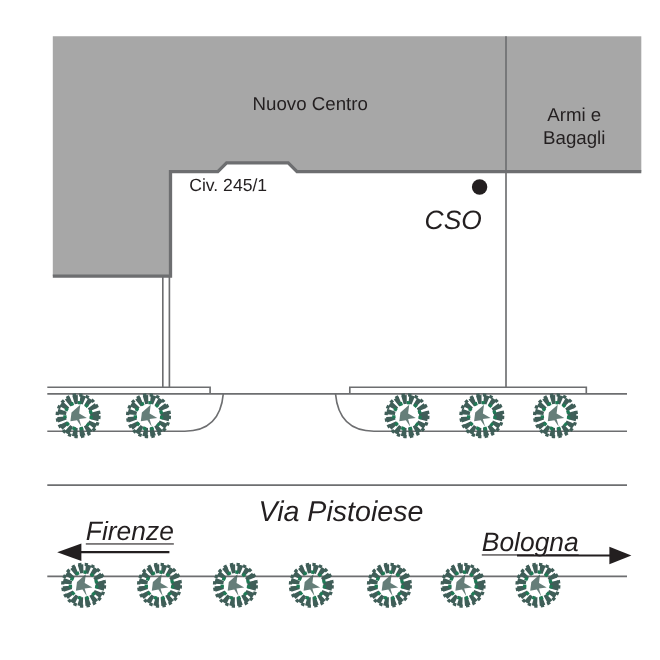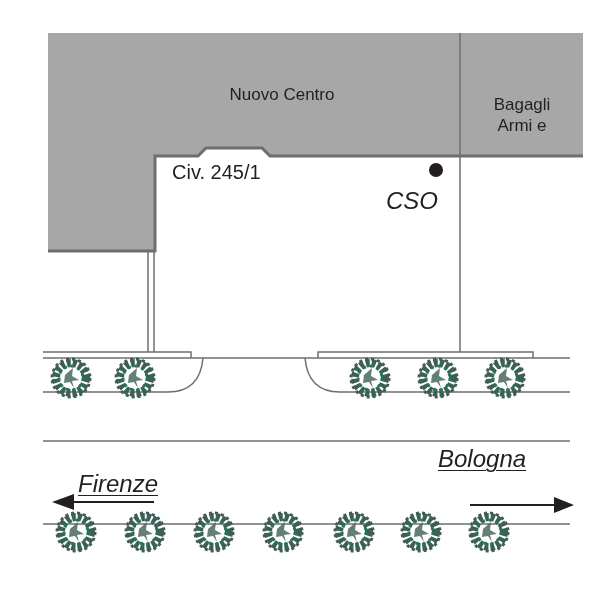--- a/index.html
+++ b/index.html
@@ -1,20 +1,20 @@
 <!DOCTYPE html>
 <html><head>
 <meta charset="utf-8">
 <style>
   html, body { margin:0; padding:0; background:#ffffff; }
   body { width:600px; height:600px; position:relative; overflow:hidden; font-family:"Liberation Sans", sans-serif; }
   svg { position:absolute; left:0; top:0; }
   .lbl { position:absolute; color:#231f20; font-family:"Liberation Sans", sans-serif; white-space:nowrap; }
   .bld { font-size:17px; text-align:center; line-height:21px; }
-  .civ { font-size:20px; }
+  .civ { font-size:16px; }
   .cso { font-size:24px; font-style:italic; }
   .road { font-size:26px; font-style:italic; text-align:center; line-height:30px; }
   .dir { font-size:24px; font-style:italic; text-decoration:underline; text-decoration-thickness:1px; text-underline-offset:3px;text-align:center; }
 </style>
 </head>
 <body>
 
 <svg width="600" height="600" viewBox="0 0 600 600">
   <defs>
     <g id="tree">
@@ -72,22 +72,23 @@
     <use href="#tree" x="354" y="532"></use>
     <use href="#tree" x="421" y="532"></use>
     <use href="#tree" x="489" y="532"></use>
   </g>
 </svg>
 
 <div class="lbl bld" style="left:202px; top:84px; width:160px;">
   <div>Nuovo Centro</div>
 </div>
 <div class="lbl bld" style="left:470px; top:94px; width:104px;">
+  <div>Armi e</div>
   <div>Bagagli</div>
-  <div>Armi e</div>
 </div>
 <div class="lbl civ" style="left:172px; top:161px;">Civ. 245/1</div>
 <div class="lbl cso" style="left:386px; top:187px;">CSO</div>
 
 <div class="lbl road" style="left:190px; top:450px; width:240px;">
+  <div>Via Pistoiese</div>
 </div>
 <div class="lbl dir" style="left:78px; top:470px;">Firenze</div>
-<div class="lbl dir" style="left:438px; top:445px;font-style:italic;">Bologna</div>
+<div class="lbl dir" style="left:438px; top:480px;font-style:italic;">Bologna</div>
 
 </body></html>

